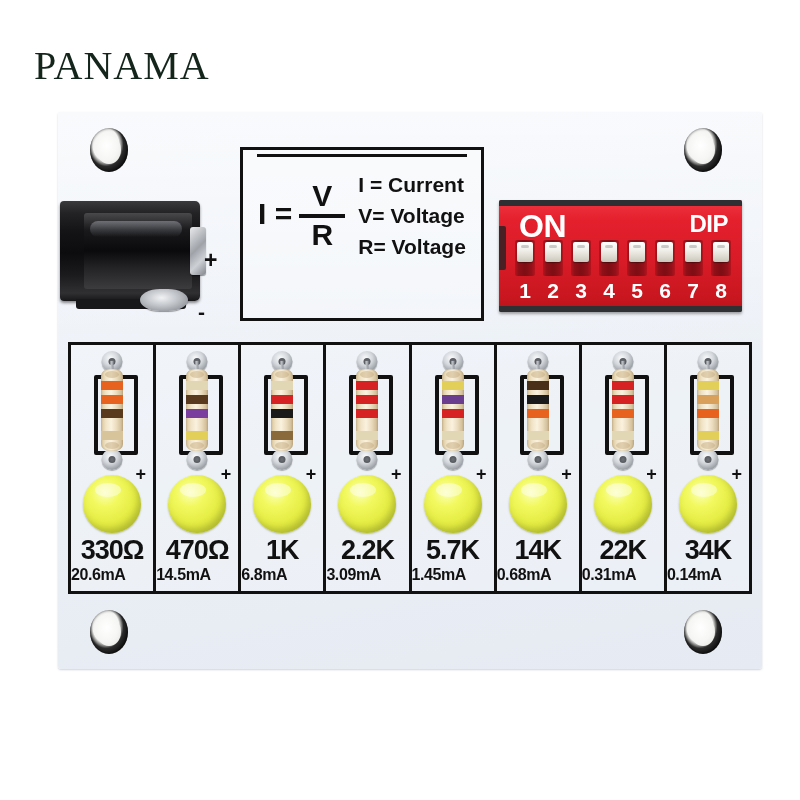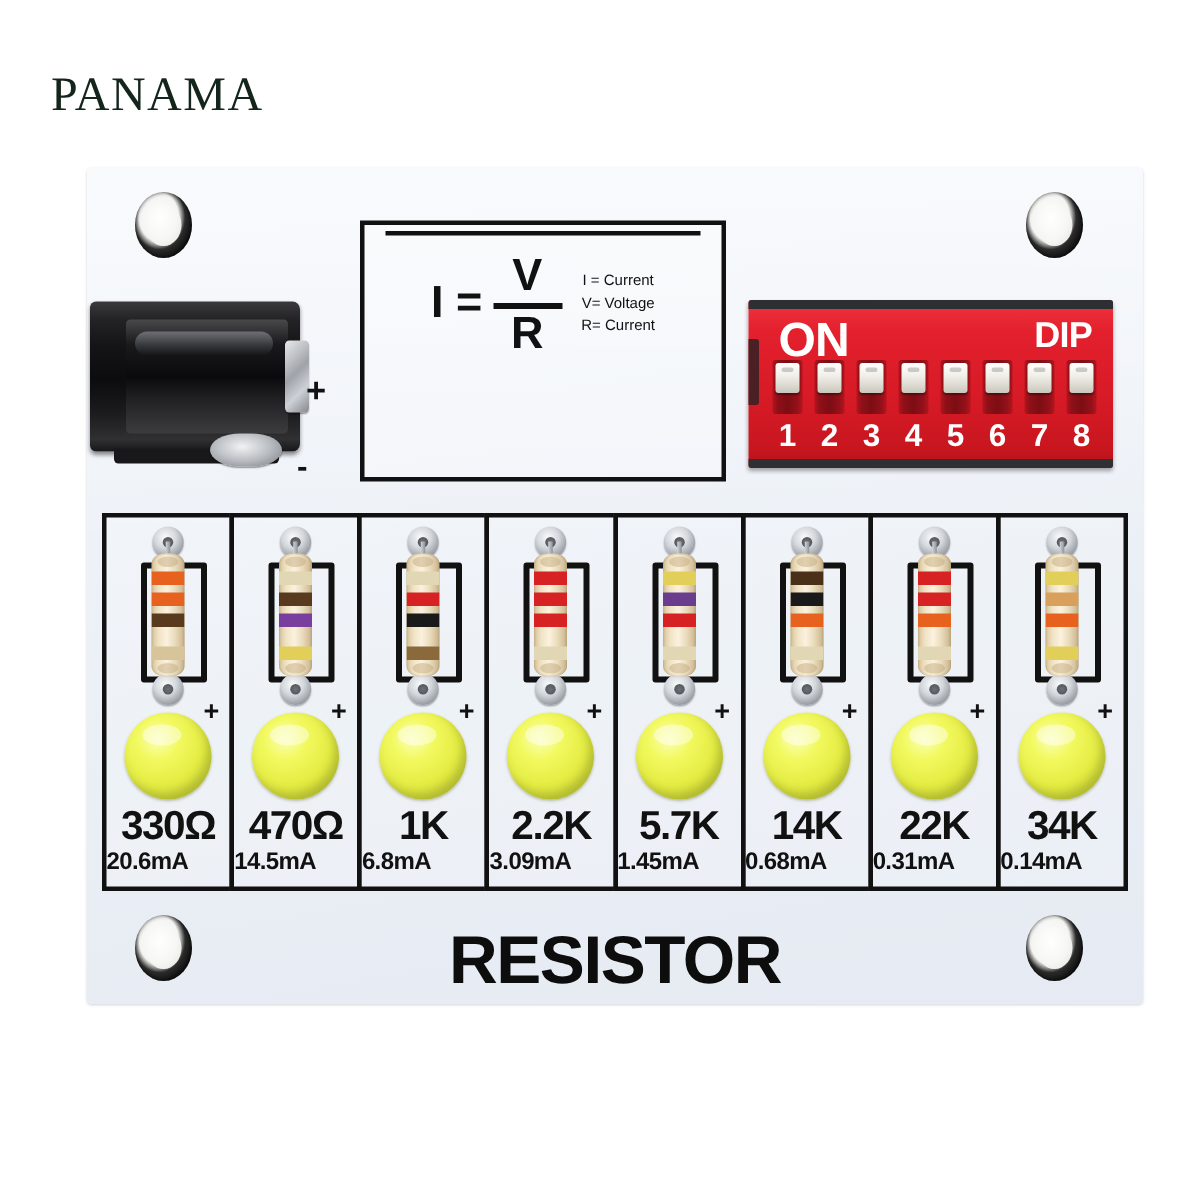--- a/index.html
+++ b/index.html
@@ -7,21 +7,21 @@
     width:800px;height:800px;
     background:#ffffff;
     font-family:"Liberation Sans", sans-serif;
     overflow:hidden;
     position:relative;
   }
   
   #watermark{
     position:absolute;left:34px;top:46px;
     font-family:"Liberation Serif", serif;
-    font-size:32px;
+    font-size:40px;
     letter-spacing:1px;
     color:#14251c;
     line-height:1;
     white-space:nowrap;
   }
   
   #pcb{
     position:absolute;
     left:58px;top:112px;
     width:704px;height:557px;
@@ -101,21 +101,21 @@
     letter-spacing:-.5px;margin-top:6px;line-height:1.05;
   }
   #ohm-rule{height:3px;background:#111;margin:4px 14px 0 14px;}
   #ohm-row{display:flex;align-items:center;justify-content:center;margin-top:12px;}
   #ohm-ieq{font-size:30px;font-weight:bold;color:#111;line-height:1;padding-bottom:4px;}
   #ohm-frac{margin:0 9px 0 7px;text-align:center;}
   #ohm-num,#ohm-den{font-size:30px;font-weight:bold;color:#111;line-height:1.02;}
   #ohm-bar{height:4px;background:#111;width:46px;margin:2px auto;}
   #ohm-legend{margin-left:4px;}
   .legend-line{
-    font-size:10px;font-weight:normal;color:#111;line-height:1.48;white-space:nowrap;text-align:center;
+    font-size:21px;font-weight:bold;color:#111;line-height:1.48;white-space:nowrap;
   }
 
   
   #dip{
     position:absolute;left:441px;top:88px;width:243px;height:112px;
     background:linear-gradient(180deg,#ef3540 0%,#e4202d 18%,#d81b27 55%,#c8161f 88%,#b51219 100%);
     border-radius:2px;
     box-shadow:0 2px 3px rgba(0,0,0,.35);
   }
   #dip-top-edge{position:absolute;left:0;top:0;width:100%;height:6px;background:#2d2f33;border-radius:2px 2px 0 0;}
@@ -268,21 +268,21 @@
     <div id="ohm-row">
       <div id="ohm-ieq">I =</div>
       <div id="ohm-frac">
         <div id="ohm-num">V</div>
         <div id="ohm-bar"></div>
         <div id="ohm-den">R</div>
       </div>
       <div id="ohm-legend">
         <div class="legend-line">I = Current</div>
         <div class="legend-line">V= Voltage</div>
-        <div class="legend-line">R= Current</div>
+        <div class="legend-line">R= Voltage</div>
       </div>
     </div>
   </div>
 
   <div id="dip">
     <div id="dip-top-edge"></div>
     <div id="dip-bot-edge"></div>
     <div id="dip-left-notch"></div>
     <div id="dip-on">ON</div>
     <div id="dip-label">DIP</div>
@@ -472,15 +472,14 @@
             <div class="band" style="background: rgb(226, 207, 90); top: 62px;"></div>
           </div>
         </div>
         <div class="led"></div>
         <div class="led-plus">+</div>
         <div class="cell-value">34K</div>
         <div class="cell-current">0.14mA</div>
       </div>
     </div>
 
-  <div id="board-title">RESISTOR</div>
 
 </div>
 
 </body></html>

